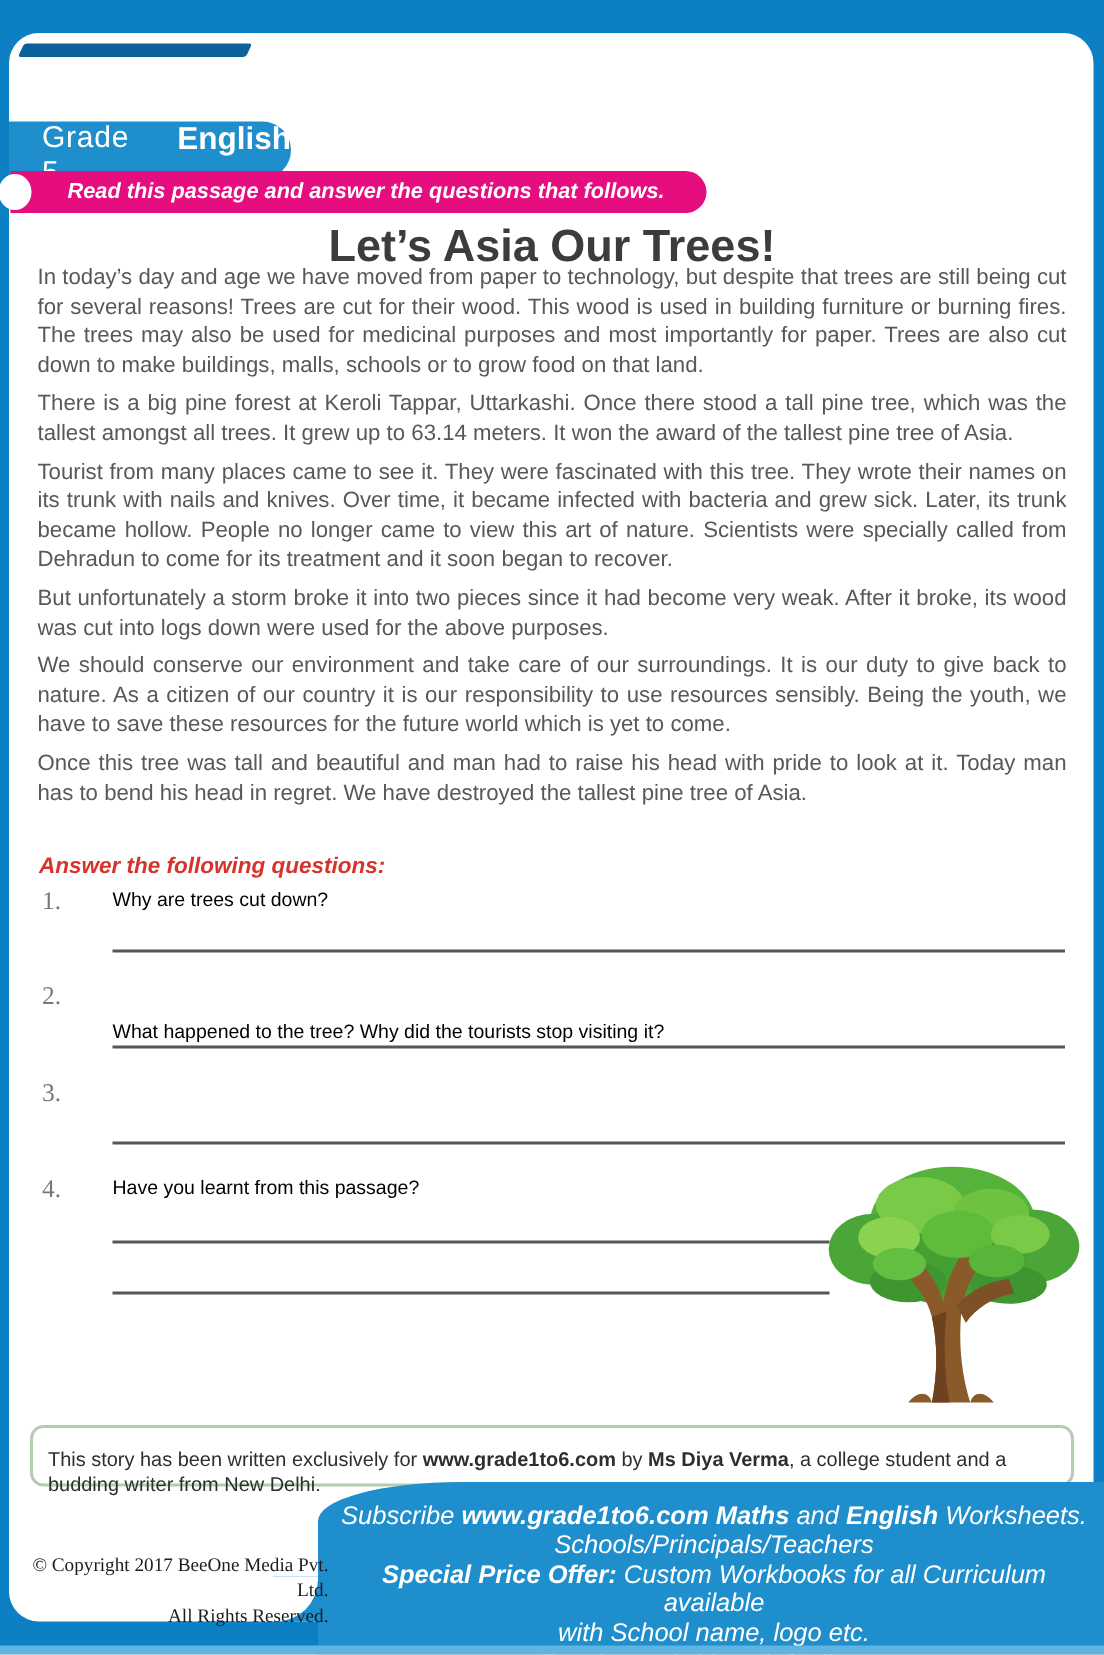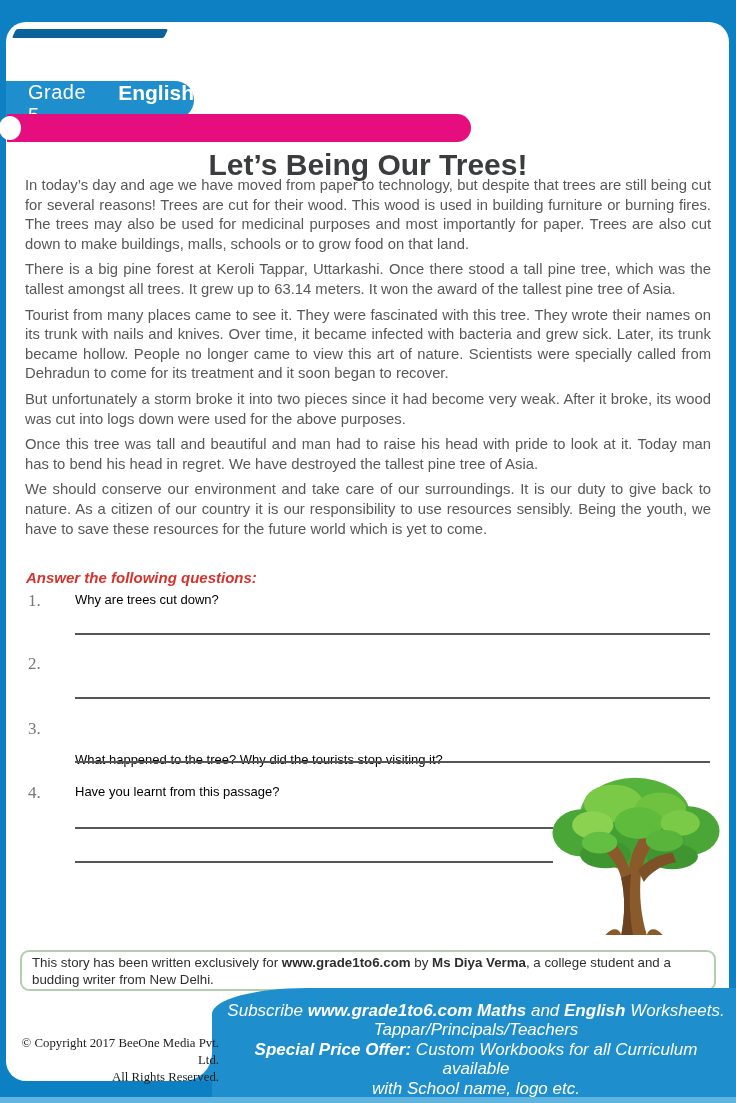--- a/index.html
+++ b/index.html
@@ -68,32 +68,32 @@
     font-size:17px;color:#77787a;z-index:2;
   }
   .q-text{
     position:absolute;left:75px;font-size:13px;font-weight:400;color:#000000;z-index:2;
   }
   .answer-line{
     position:absolute;height:2px;background:var(--line-color);z-index:2;
   }
   .n1{top:591px}.t1{top:592px}.l1{left:75px;right:26px;top:633px}
   .n2{top:654px}.t2{top:655px}.l2{left:75px;right:26px;top:697px}
-  .n3{top:719px}.t3{top:752px}.l3{left:75px;right:26px;top:761px}
+  .n3{top:719px}.t3{top:680px}.l3{left:75px;right:26px;top:761px}
   .n4{top:783px}.t4{top:784px}
   .l4a{left:75px;width:478px;top:827px}
   .l4b{left:75px;width:478px;top:861px}
   
   .tree{position:absolute;left:536px;top:766px;width:198px;height:172px;z-index:2;}
   .tree svg{width:100%;height:100%;display:block;}
   
   .note{
     position:absolute;left:20px;right:20px;top:950px;height:41px;
     border:2px solid var(--note-border);border-radius:9px;background:#fff;
-    padding:3px 10px;font-size:13.3px;line-height:16.8px;color:#2e2e30;z-index:3;
+    padding:13px 10px;font-size:13.3px;line-height:16.8px;color:#2e2e30;z-index:3;
   }
   .note b{font-weight:700;}
   
   .footer-panel{
     position:absolute;left:212px;top:988px;right:0;bottom:0;
     background:var(--panel-blue);border-top-left-radius:95px 26px;z-index:3;
   }
   .corner-cut{
     position:absolute;left:182px;top:1051px;width:30px;height:30px;
     background:var(--panel-blue);z-index:3;
@@ -121,30 +121,31 @@
   <div class="card"></div>
 
   <div class="badge-fold"></div>
   <div class="badge">
     <span class="grade">Grade 5</span>
     <span class="subject">English</span>
   </div>
 
   <div class="banner">
     <span class="banner-bullet"></span>
-  </div>
-
-  <div class="page-title">Let’s Being Our Trees!</div>
+    <span>Read this passage and answer the questions that follows.</span>
+  </div>
+
+  <div class="page-title">Let’s Asia Our Trees!</div>
   <div class="passage">
     <p>In today’s day and age we have moved from paper to technology, but despite that trees are still being cut for several reasons! Trees are cut for their wood. This wood is used in building furniture or burning fires. The trees may also be used for medicinal purposes and most importantly for paper. Trees are also cut down to make buildings, malls, schools or to grow food on that land.</p>
     <p>There is a big pine forest at Keroli Tappar, Uttarkashi. Once there stood a tall pine tree, which was the tallest amongst all trees. It grew up to 63.14 meters. It won the award of the tallest pine tree of Asia.</p>
     <p>Tourist from many places came to see it. They were fascinated with this tree. They wrote their names on its trunk with nails and knives. Over time, it became infected with bacteria and grew sick. Later, its trunk became hollow. People no longer came to view this art of nature. Scientists were specially called from Dehradun to come for its treatment and it soon began to recover.</p>
     <p>But unfortunately a storm broke it into two pieces since it had become very weak. After it broke, its wood was cut into logs down were used for the above purposes.</p>
+    <p>We should conserve our environment and take care of our surroundings. It is our duty to give back to nature. As a citizen of our country it is our responsibility to use resources sensibly. Being the youth, we have to save these resources for the future world which is yet to come.</p>
     <p>Once this tree was tall and beautiful and man had to raise his head with pride to look at it. Today man has to bend his head in regret. We have destroyed the tallest pine tree of Asia.</p>
-    <p>We should conserve our environment and take care of our surroundings. It is our duty to give back to nature. As a citizen of our country it is our responsibility to use resources sensibly. Being the youth, we have to save these resources for the future world which is yet to come.</p>
   </div>
 
   <div class="q-heading">Answer the following questions:</div>
 
   <span class="q-num n1">1.</span>
   <span class="q-text t1">Why are trees cut down?</span>
   <div class="answer-line l1"></div>
 
   <span class="q-num n2">2.</span>
   <div class="answer-line l2"></div>
@@ -190,20 +191,20 @@
       <div class="inner"></div>
     </div>
 
   <div class="copyright">
     <div>© Copyright 2017 BeeOne Media Pvt. Ltd.</div>
     <div>All Rights Reserved.</div>
   </div>
 
   <div class="subscribe">
     <div><span>Subscribe </span><b>www.grade1to6.com Maths</b><span> and </span><b>English</b><span> Worksheets.</span></div>
-    <div>Tappar/Principals/Teachers</div>
+    <div>Schools/Principals/Teachers</div>
     <div><b>Special Price Offer:</b><span> Custom Workbooks for all Curriculum available</span></div>
     <div>with School name, logo etc.</div>
     <div>Email us: info@grade1to6.com</div>
   </div>
 
   <div class="bottom-strip"></div>
 </div>
 
 </body></html>

